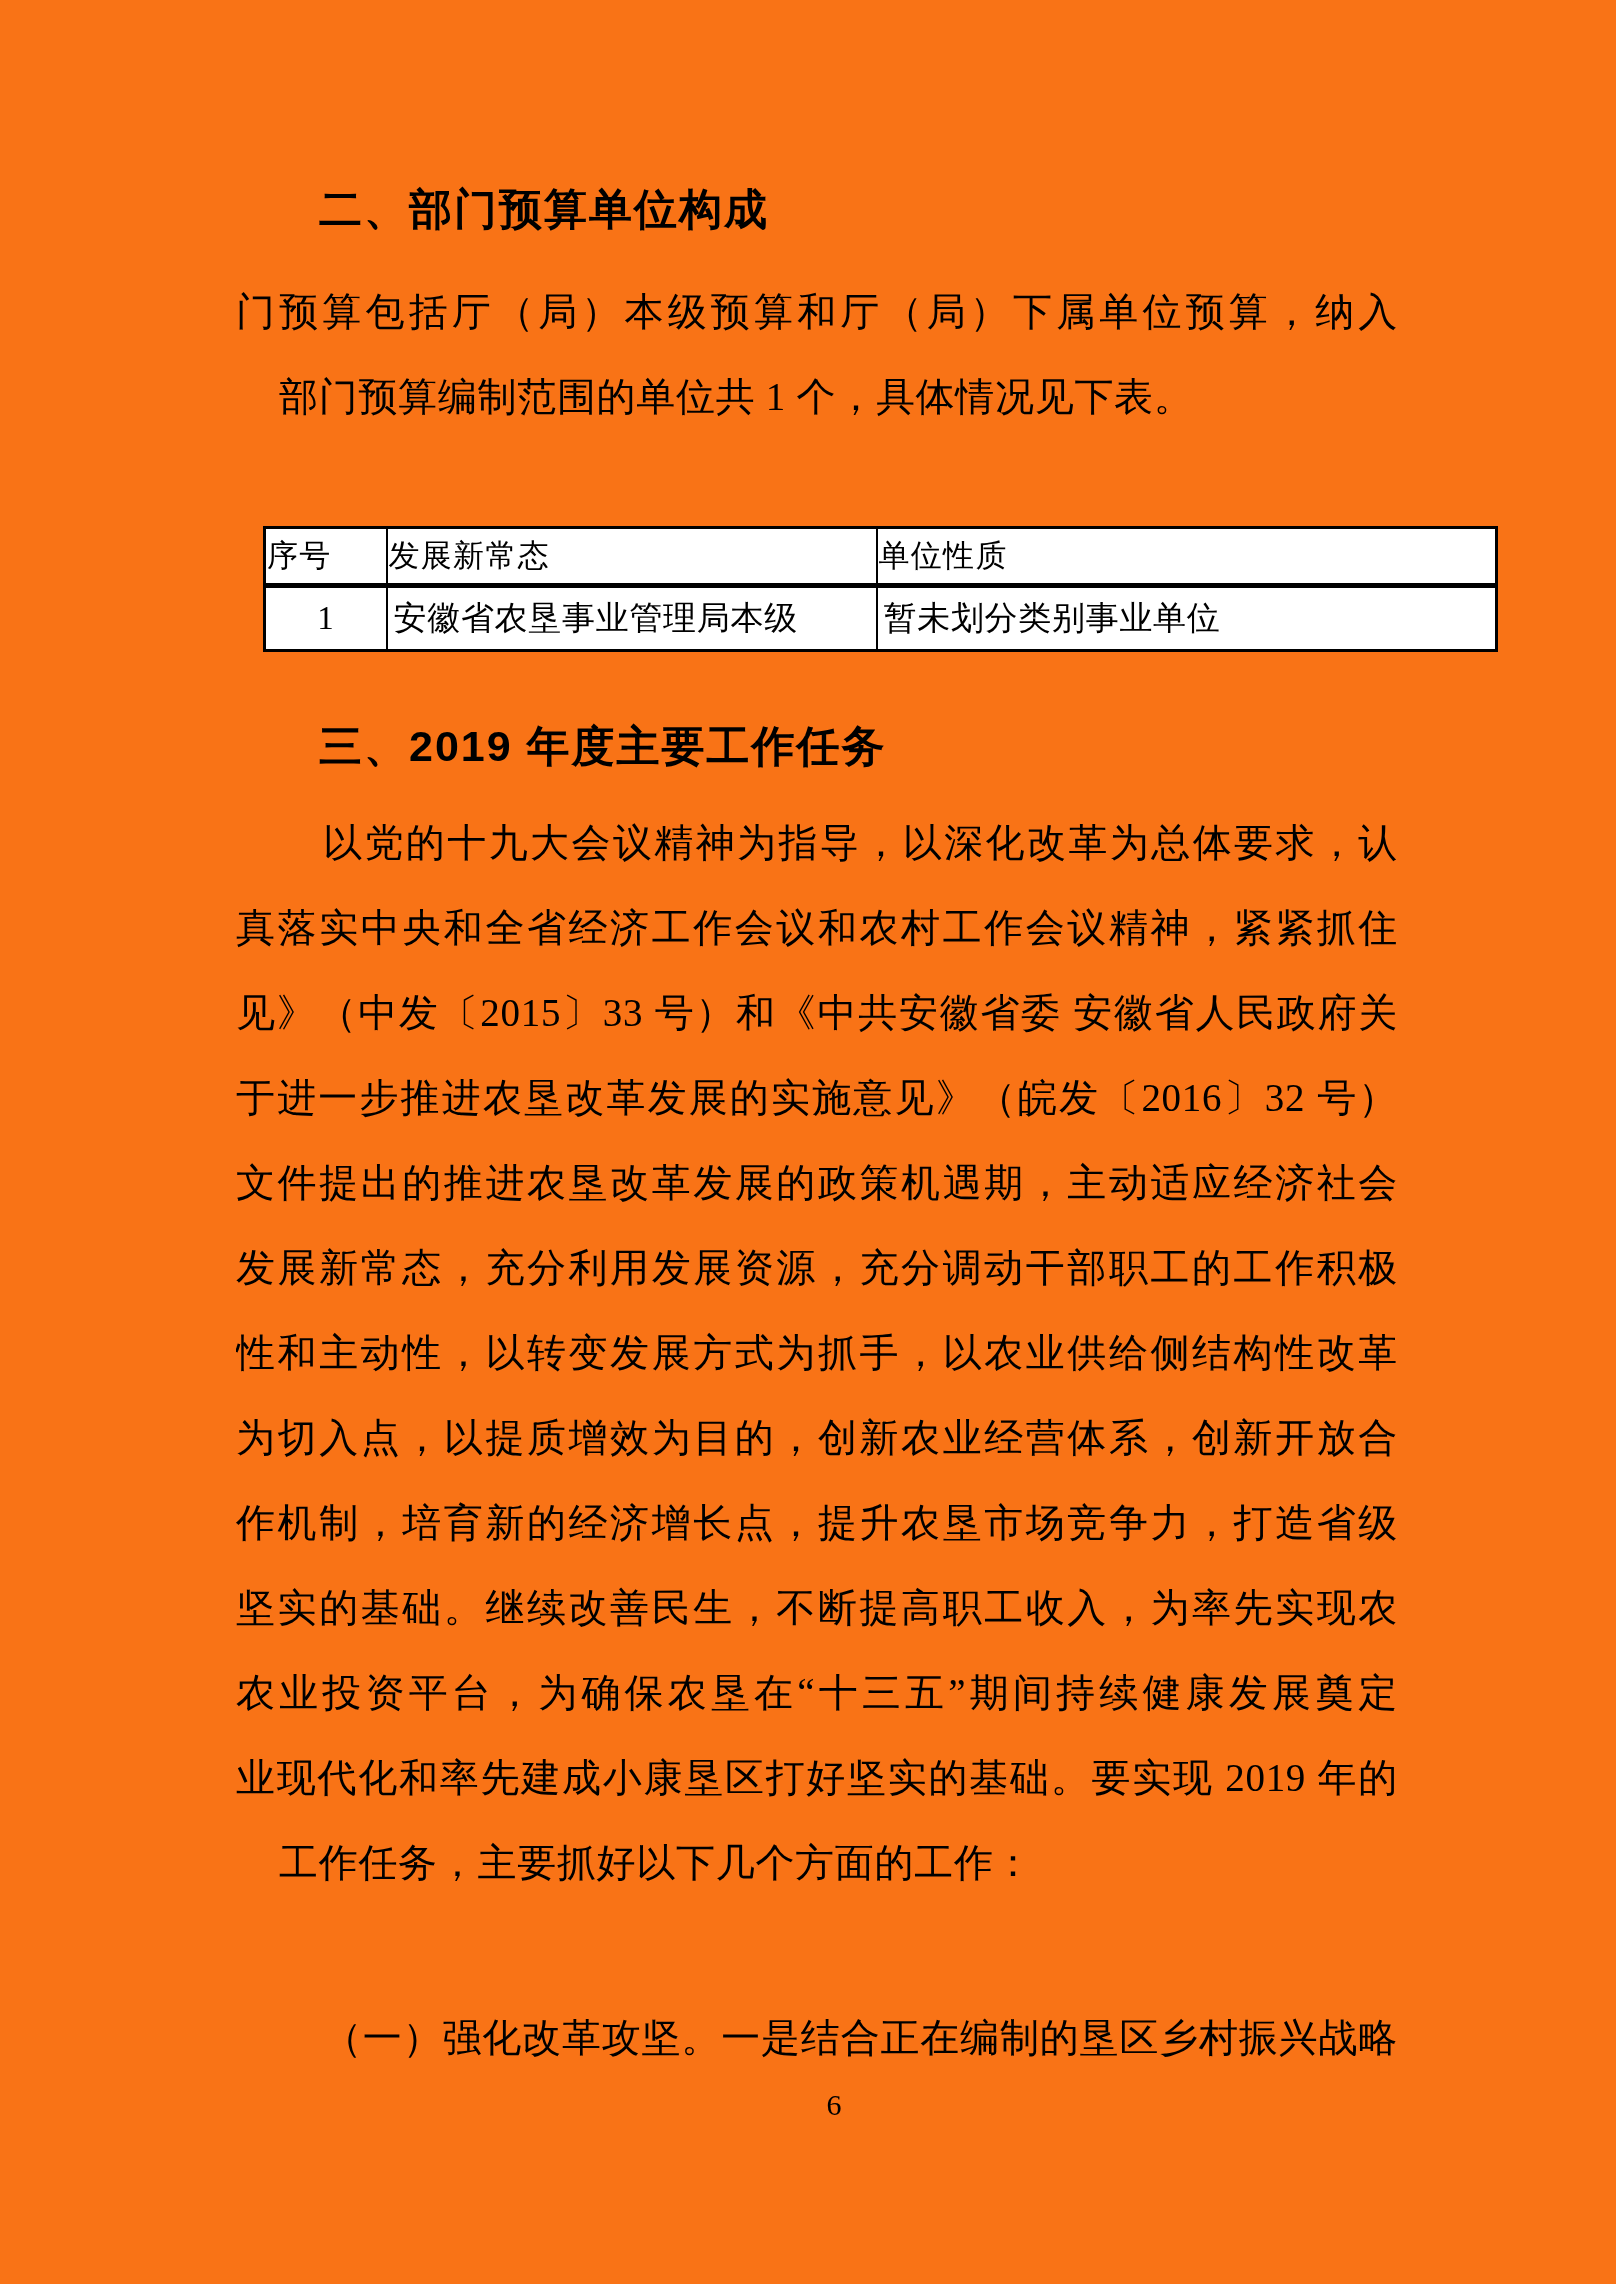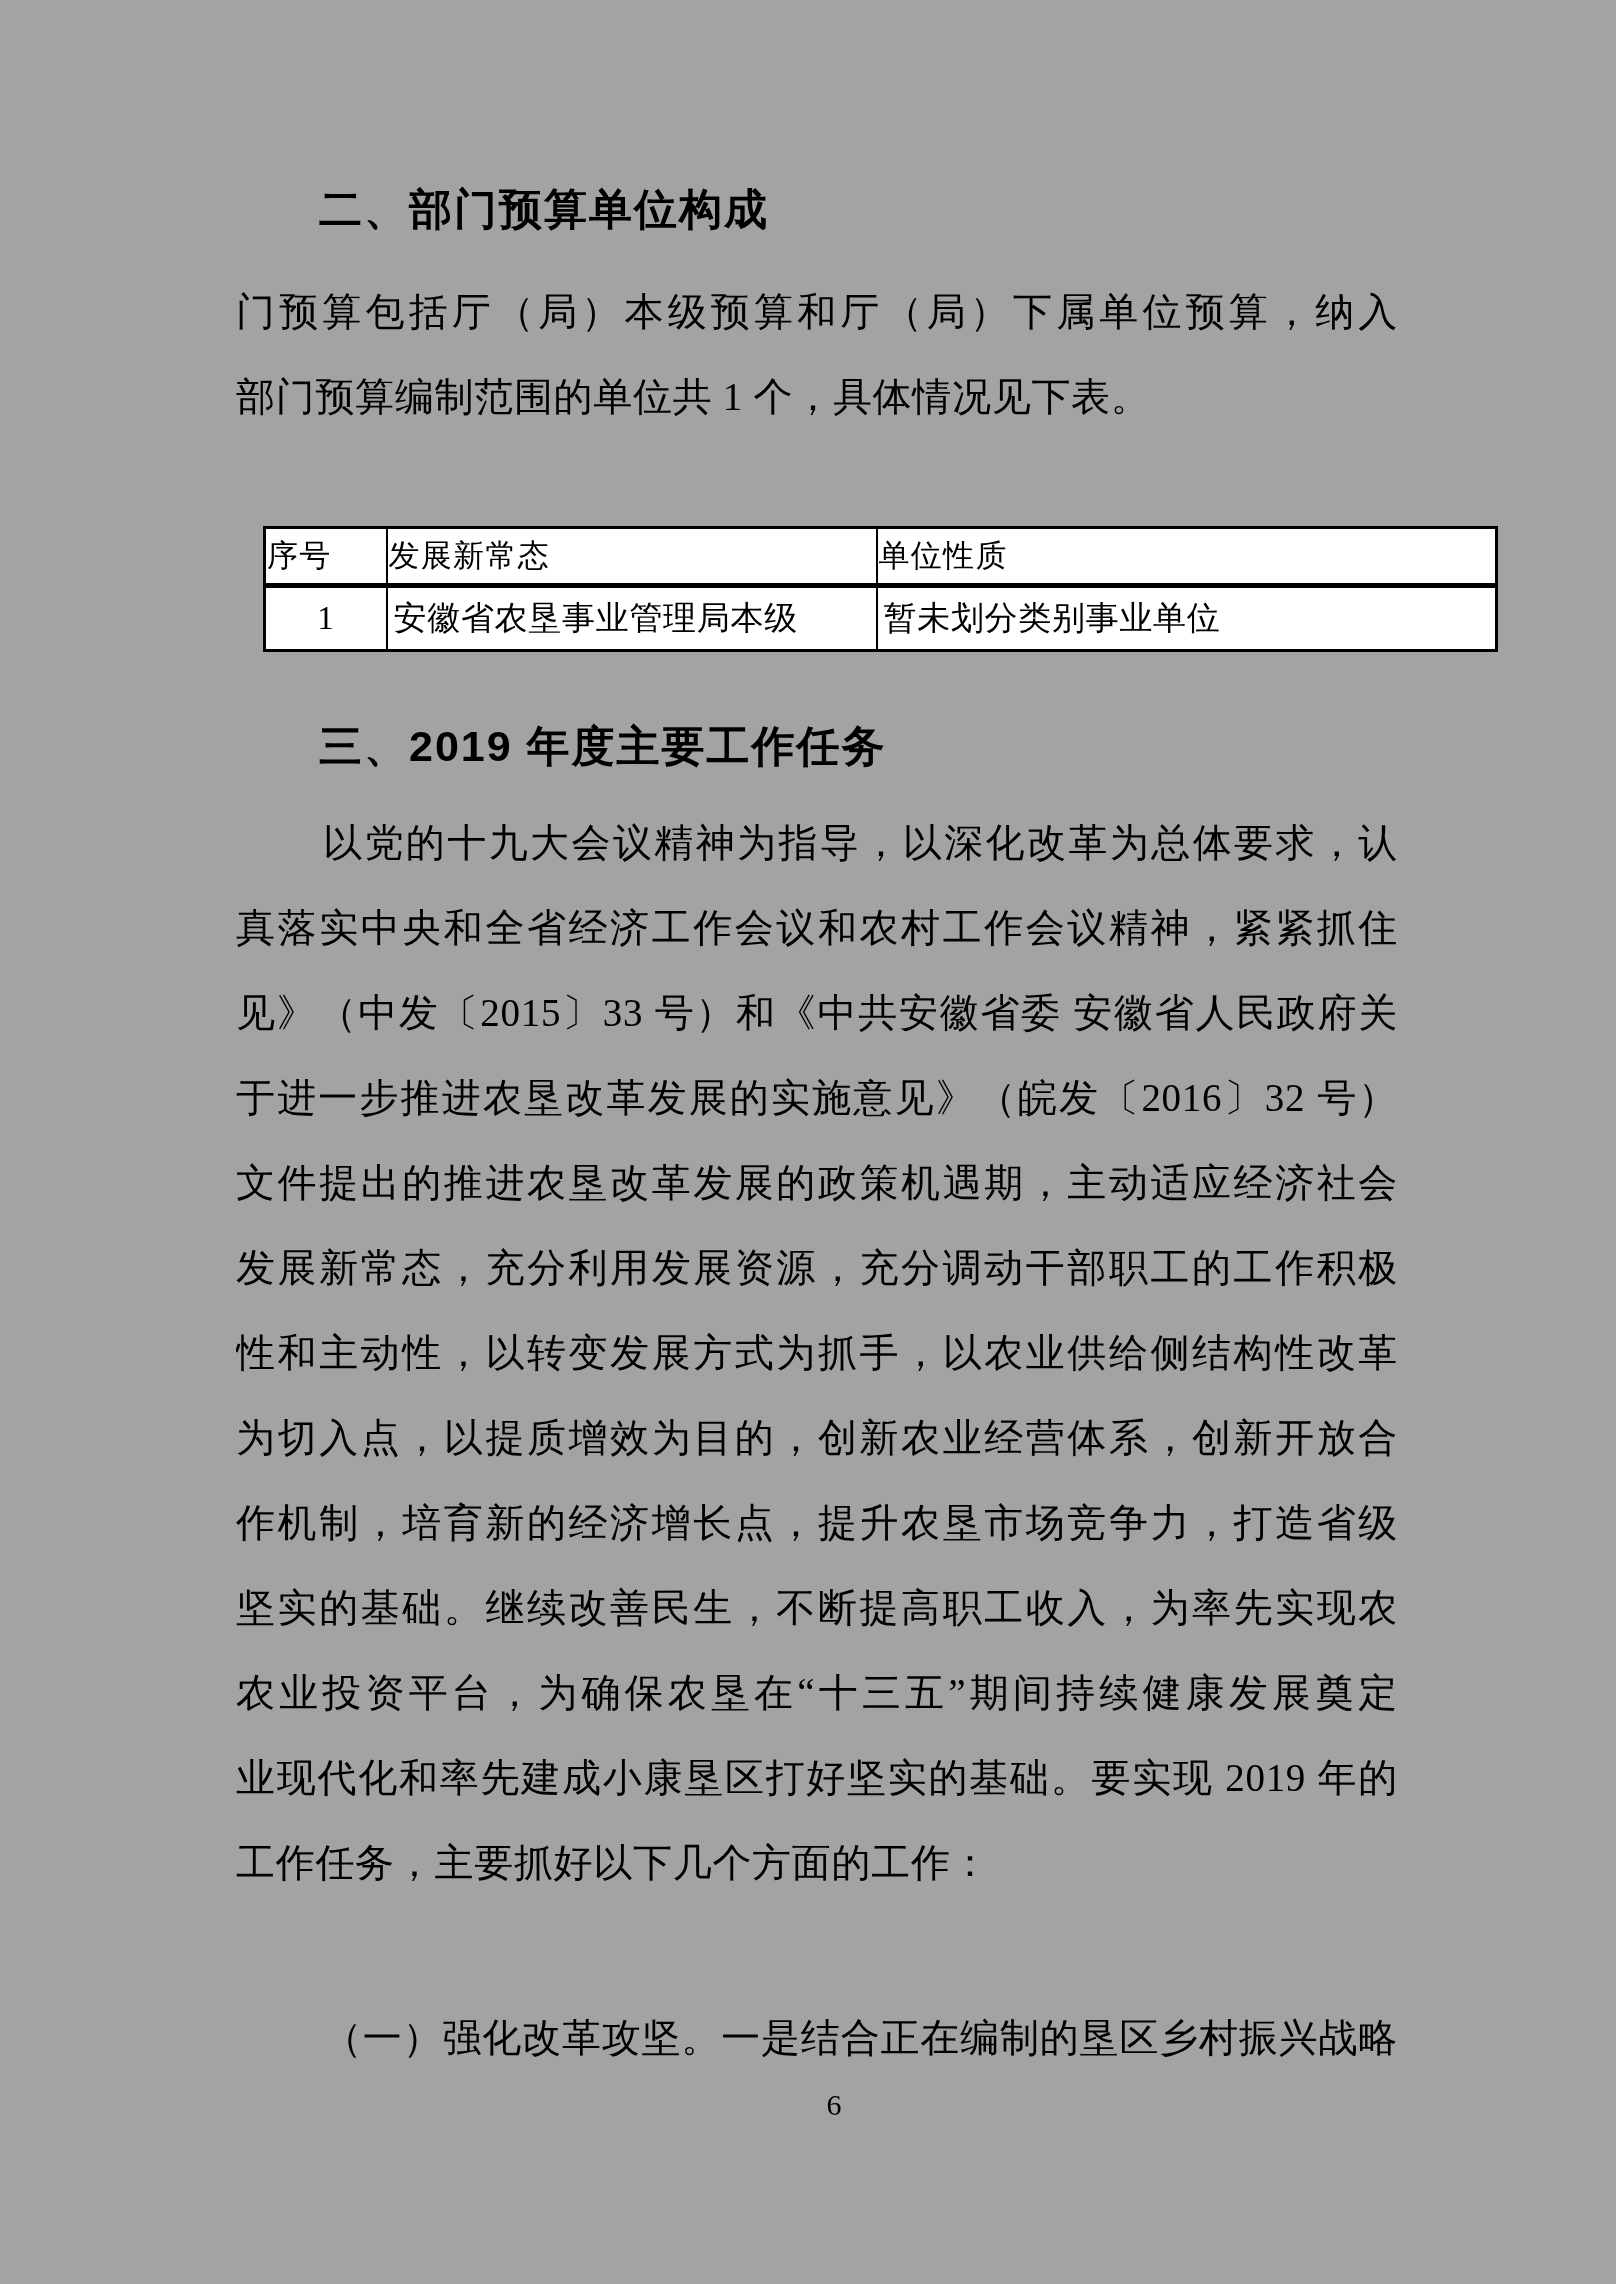--- a/index.html
+++ b/index.html
@@ -5,21 +5,21 @@
   html, body {
     margin: 0;
     padding: 0;
     background: #e8e8e8;
   }
   .page {
     position: relative;
     width: 1616px;
     height: 2284px;
     margin: 0 auto;
-    background: #a3a3a3;
+    background: #f97316;
     color: #000000;
     font-family: "Liberation Serif", "DejaVu Serif", serif;
     overflow: hidden;
   }
   .heading {
     position: absolute;
     left: 319px;
     font-family: "Liberation Sans", "DejaVu Sans", sans-serif;
     font-weight: bold;
     font-size: 43px;
@@ -46,20 +46,21 @@
     letter-spacing: 0.7px;
     text-align: justify;
     text-align-last: justify;
     text-justify: inter-character;
     overflow: hidden;
   }
   .line.first { text-indent: 87px; }
   .line.endline {
     text-align: left;
     text-align-last: left;
+    margin-left: 43px;
   }
 
   table.units {
     position: absolute;
     top: 526px;
     left: 263px;
     width: 1233px;
     border-collapse: collapse;
     table-layout: fixed;
     background: #ffffff;

